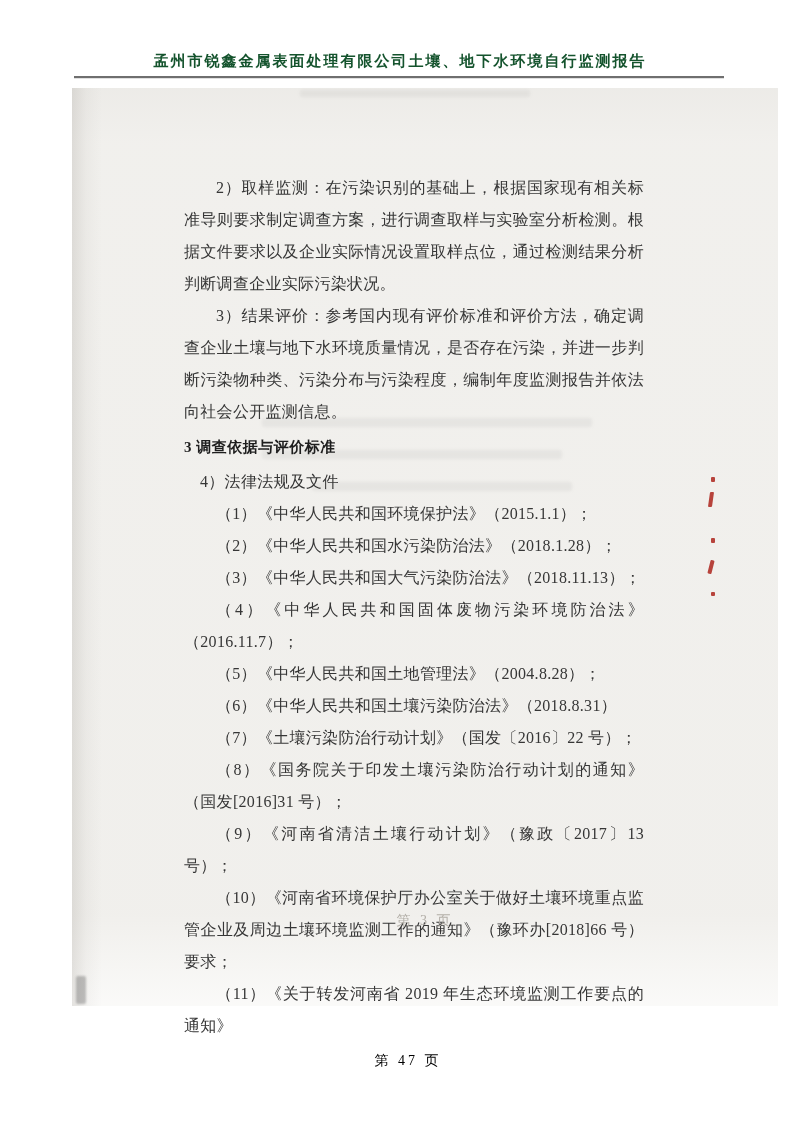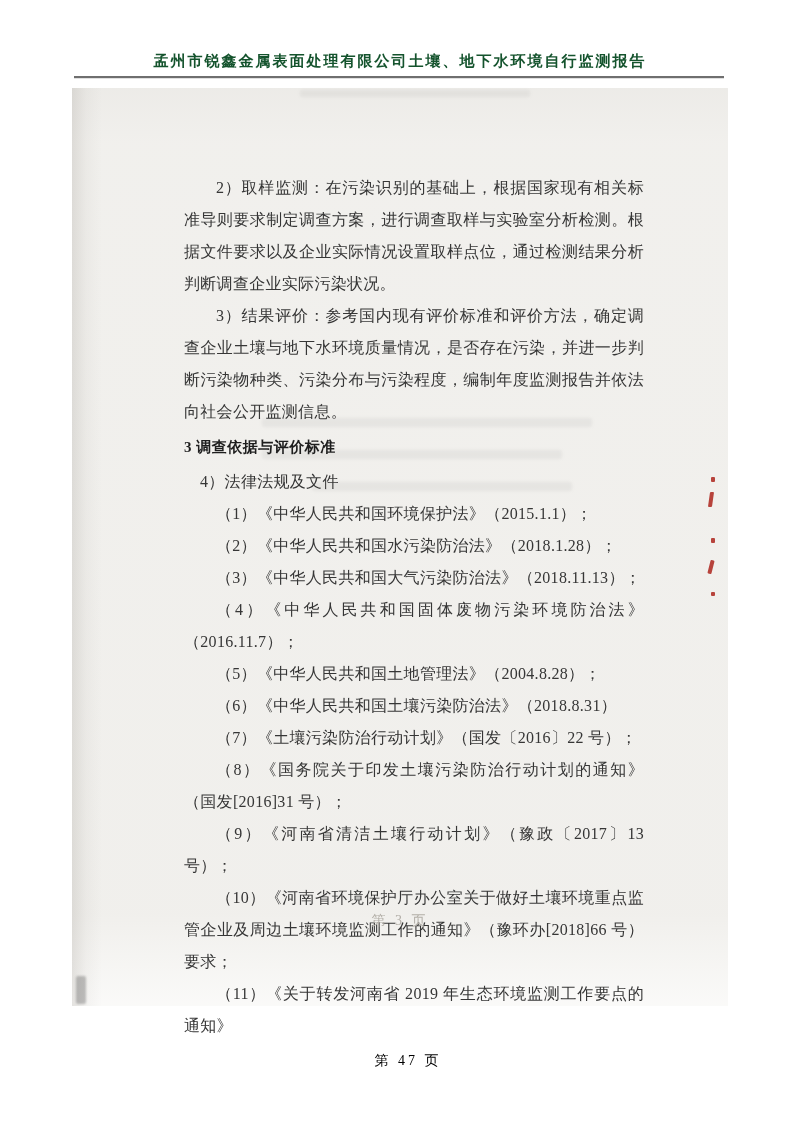--- a/index.html
+++ b/index.html
@@ -36,21 +36,21 @@
     height: 2px;
     background: #6f6f6f;
     box-shadow: 0 1px 0 rgba(0,0,0,0.12);
   }
 
   
   .scan-page {
     position: absolute;
     top: 88px;
     left: 72px;
-    width: 656px;
+    width: 706px;
     height: 918px;
     background:
       linear-gradient(90deg, rgba(150,145,138,0.22) 0px, rgba(150,145,138,0.07) 14px, rgba(150,145,138,0.0) 30px),
       linear-gradient(180deg, rgba(180,175,168,0.10) 0%, rgba(180,175,168,0.03) 6%, rgba(180,175,168,0.04) 90%, rgba(255,255,255,0.6) 100%),
       #f3f2ef;
   }
 
   
   .smudge {
     position: absolute;

